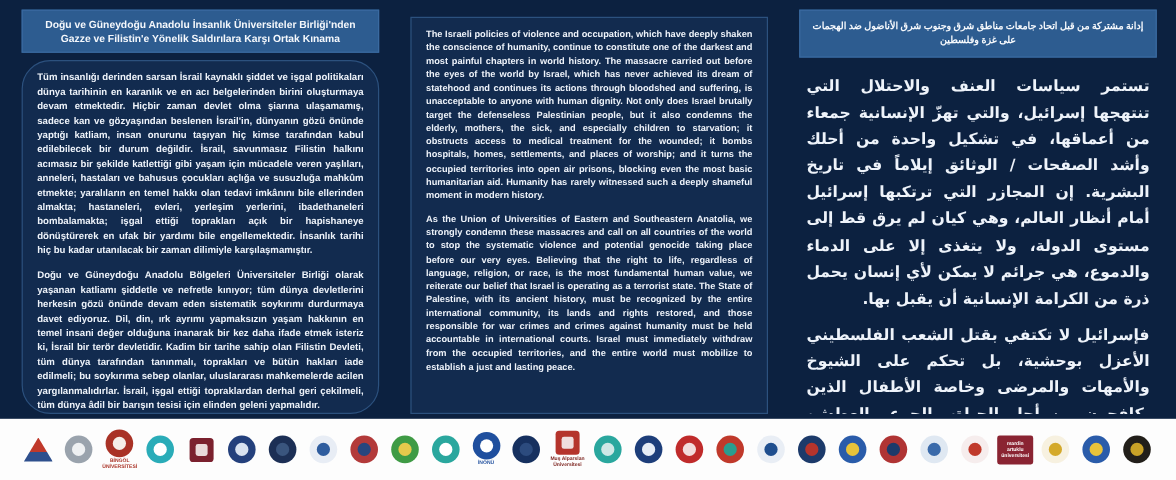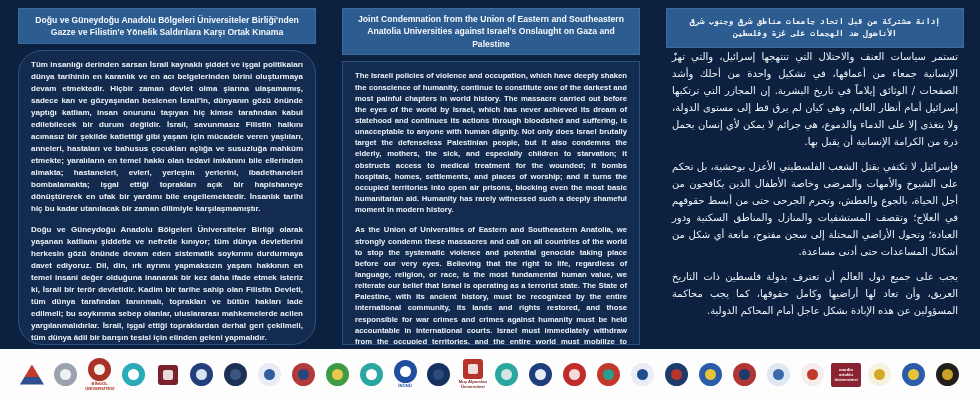--- a/index.html
+++ b/index.html
@@ -15,32 +15,32 @@
   }
   .col { flex:1 1 0; display:flex; flex-direction:column; min-width:0; }
   .title-box {
     background:#2d5c90; color:#f5f8fc; font-weight:700;
     font-size:8.6px; line-height:1.45; text-align:center;
     display:flex; align-items:center; justify-content:center;
     padding:4px 10px; min-height:36px; border:1px solid #3a6aa0;
   }
   .title-box.tall { min-height:45px; }
   .title-box.arabic { min-height:40px; font-size:8px; align-items:center;
-    font-family:Liberation Mono, monospace; }
+    font-family:Liberation Serif, serif; }
   .panel {
     margin-top:6px; flex:1; background:#122b4f; border:1px solid #2c517e;
     padding:8px 12px; color:#eef3fa; overflow:hidden;
   }
   .panel.turkish { font-size:8px; line-height:1.5; font-weight:600;border-radius:24px; }
   .panel.english { font-size:7.7px; line-height:1.45; font-weight:700; }
   .panel p { text-align:justify; margin-bottom:9px; }
   .arabic-body {
-    margin-top:0; padding:0 6px; color:#eef3fa; direction:rtl;
+    margin-top:14px; padding:0 6px; color:#eef3fa; direction:rtl;
     font-family:"DejaVu Sans","Liberation Sans",sans-serif;
-    font-size:10px; line-height:1.7; font-weight:400; overflow:hidden; flex:1;
+    font-size:13px; line-height:1.7; font-weight:700; overflow:hidden; flex:1;
   }
   .arabic-body p { text-align:justify; margin-bottom:8px; }
   .logo-strip {
     position:absolute; left:0; right:0; bottom:0; height:51px;
     background:#fdfdfd; display:flex; align-items:center;
     justify-content:space-evenly; padding:0 14px;
   }
   .logo-item {
     display:flex; flex-direction:column; align-items:center;
     justify-content:center; gap:1px; width:32px;
@@ -63,30 +63,29 @@
     max-width:34px;
   }
 </style>
 </head>
 <body>
 
 <div class="page">
   <div class="columns">
 
     <section class="col">
-      <header class="title-box">Doğu ve Güneydoğu Anadolu Bölgeleri Üniversiteler Birliği'nden Gazze ve Filistin'e Yönelik Saldırılara Karşı Ortak Kınama</header>
+      <header class="title-box">Doğu ve Güneydoğu Anadolu İnsanlık Üniversiteler Birliği'nden Gazze ve Filistin'e Yönelik Saldırılara Karşı Ortak Kınama</header>
       <div class="panel turkish">
         <p>Tüm insanlığı derinden sarsan İsrail kaynaklı şiddet ve işgal politikaları dünya tarihinin en karanlık ve en acı belgelerinden birini oluşturmaya devam etmektedir. Hiçbir zaman devlet olma şiarına ulaşamamış, sadece kan ve gözyaşından beslenen İsrail'in, dünyanın gözü önünde yaptığı katliam, insan onurunu taşıyan hiç kimse tarafından kabul edilebilecek bir durum değildir. İsrail, savunmasız Filistin halkını acımasız bir şekilde katlettiği gibi yaşam için mücadele veren yaşlıları, anneleri, hastaları ve bahusus çocukları açlığa ve susuzluğa mahkûm etmekte; yaralıların en temel hakkı olan tedavi imkânını bile ellerinden almakta; hastaneleri, evleri, yerleşim yerlerini, ibadethaneleri bombalamakta; işgal ettiği toprakları açık bir hapishaneye dönüştürerek en ufak bir yardımı bile engellemektedir. İnsanlık tarihi hiç bu kadar utanılacak bir zaman dilimiyle karşılaşmamıştır.</p>
         <p>Doğu ve Güneydoğu Anadolu Bölgeleri Üniversiteler Birliği olarak yaşanan katliamı şiddetle ve nefretle kınıyor; tüm dünya devletlerini herkesin gözü önünde devam eden sistematik soykırımı durdurmaya davet ediyoruz. Dil, din, ırk ayrımı yapmaksızın yaşam hakkının en temel insani değer olduğuna inanarak bir kez daha ifade etmek isteriz ki, İsrail bir terör devletidir. Kadim bir tarihe sahip olan Filistin Devleti, tüm dünya tarafından tanınmalı, toprakları ve bütün hakları iade edilmeli; bu soykırıma sebep olanlar, uluslararası mahkemelerde acilen yargılanmalıdırlar. İsrail, işgal ettiği topraklardan derhal geri çekilmeli, tüm dünya âdil bir barışın tesisi için elinden geleni yapmalıdır.</p>
 
       </div>
     </section>
 
     <section class="col">
-      <header class="title-box tall">Joint Condemnation from the Union of Eastern and Southeastern Anatolia Universities against Israel's Onslaught on Gaza and Palestine</header>
       <div class="panel english">
         <p>The Israeli policies of violence and occupation, which have deeply shaken the conscience of humanity, continue to constitute one of the darkest and most painful chapters in world history. The massacre carried out before the eyes of the world by Israel, which has never achieved its dream of statehood and continues its actions through bloodshed and suffering, is unacceptable to anyone with human dignity. Not only does Israel brutally target the defenseless Palestinian people, but it also condemns the elderly, mothers, the sick, and especially children to starvation; it obstructs access to medical treatment for the wounded; it bombs hospitals, homes, settlements, and places of worship; and it turns the occupied territories into open air prisons, blocking even the most basic humanitarian aid. Humanity has rarely witnessed such a deeply shameful moment in modern history.</p>
         <p>As the Union of Universities of Eastern and Southeastern Anatolia, we strongly condemn these massacres and call on all countries of the world to stop the systematic violence and potential genocide taking place before our very eyes. Believing that the right to life, regardless of language, religion, or race, is the most fundamental human value, we reiterate our belief that Israel is operating as a terrorist state. The State of Palestine, with its ancient history, must be recognized by the entire international community, its lands and rights restored, and those responsible for war crimes and crimes against humanity must be held accountable in international courts. Israel must immediately withdraw from the occupied territories, and the entire world must mobilize to establish a just and lasting peace.</p>
 
       </div>
     </section>
 
     <section class="col">
       <header class="title-box arabic" dir="rtl">إدانة مشتركة من قبل اتحاد جامعات مناطق شرق وجنوب شرق الأناضول ضد الهجمات على غزة  وفلسطين</header>
       <div class="arabic-body">

